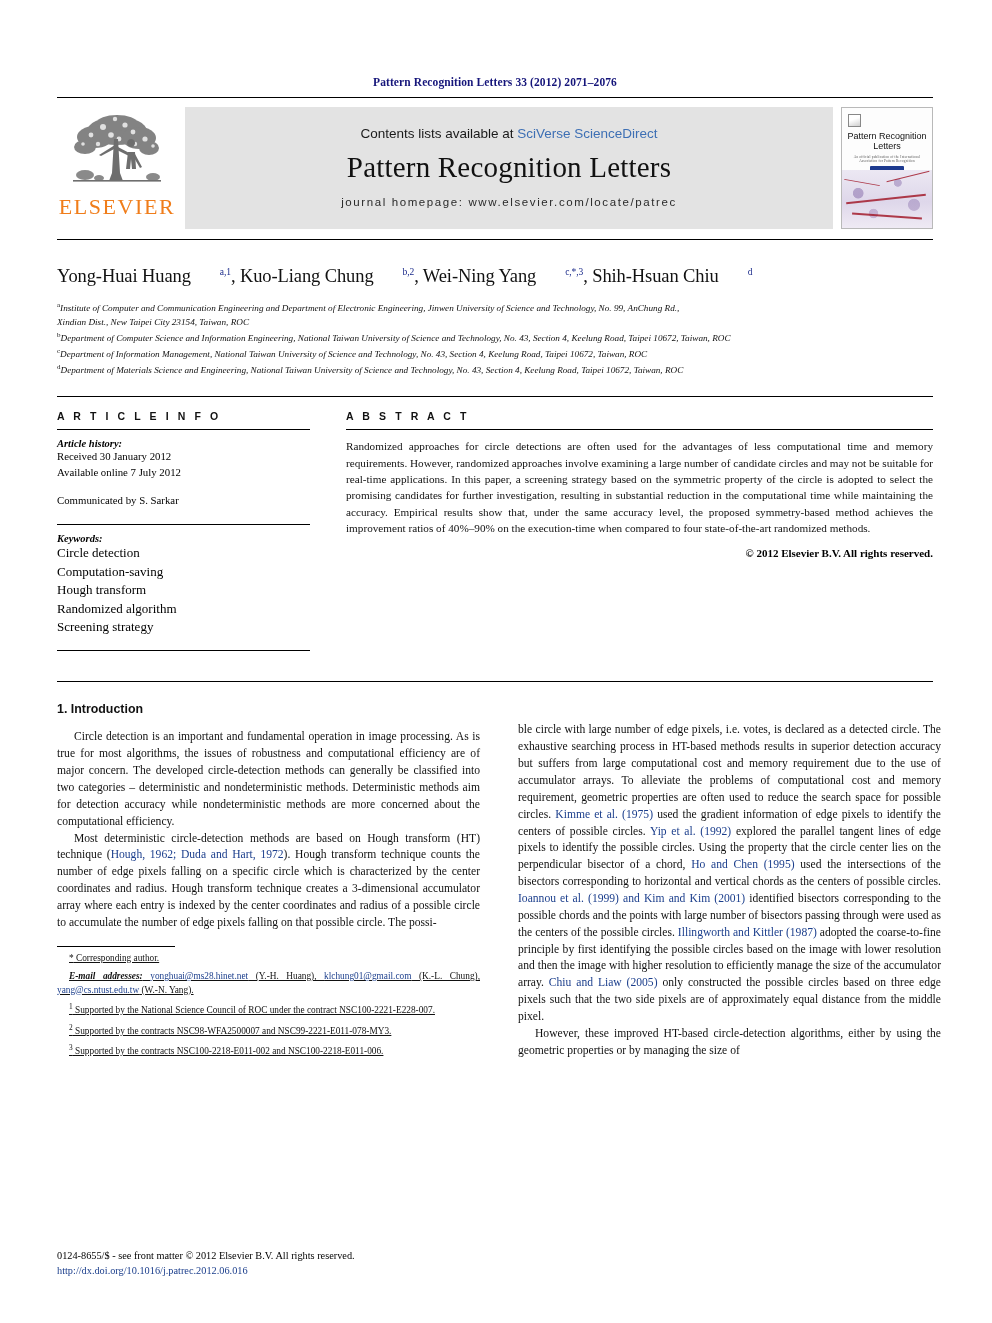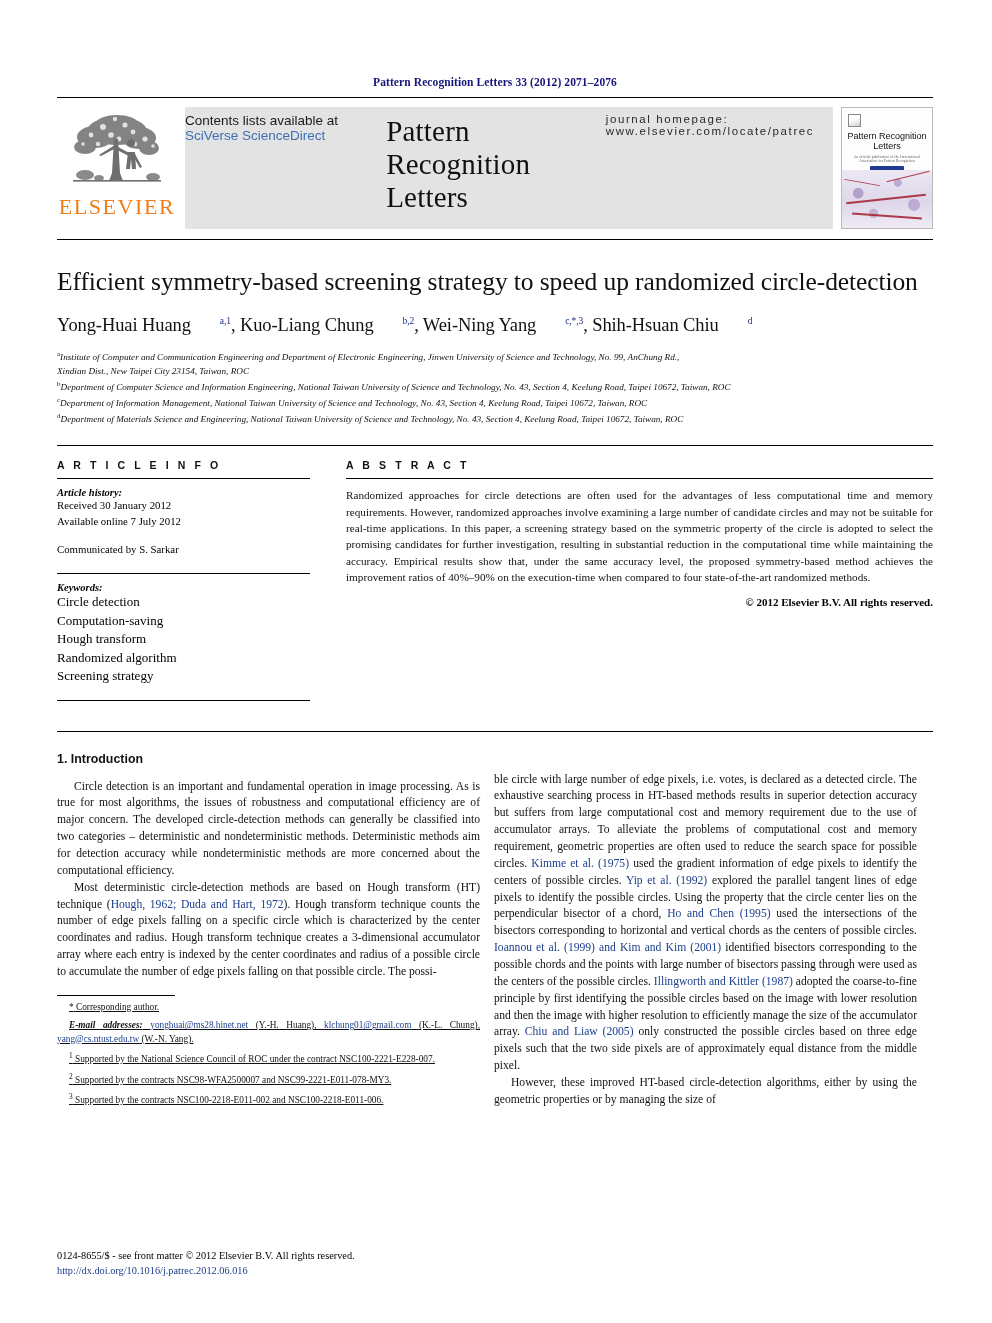--- a/index.html
+++ b/index.html
@@ -55,22 +55,22 @@
     letter-spacing: 1.6px;
     line-height: 1;
     margin-top: 1px;
   }
   .band {
     flex: 1 1 auto;
     background: #e3e3e3;
     margin-left: 8px;
     margin-right: 8px;
     display: flex;
-    flex-direction: row;
-    align-items: flex-start;
+    flex-direction: column;
+    align-items: center;
     justify-content: center;
     padding: 6px 0 8px 0;
   }
   .contents-line {
     font-family: "Liberation Sans", sans-serif;
     font-size: 13.5px;
     color: #1a1a1a;
     margin-bottom: 8px;
   }
   .contents-line a, .sd-link {
@@ -207,21 +207,21 @@
     text-align: right;
     font-size: 11px;
     font-weight: bold;
   }
   .rule-body { margin: 22px 57px 0 57px; border-top: 1.3px solid #000; }
 
   
   .body2 {
     margin: 20px 57px 0 57px;
     display: flex;
-    gap: 14px;
+    gap: 38px;
   }
   .bcol { width: 423px; flex: 0 0 423px; position: relative; }
   h2.sec {
     font-family: "Liberation Sans", sans-serif;
     font-weight: bold;
     font-size: 12.4px;
     margin: 0 0 13px 0;
     color: #111;
   }
   p.b {
@@ -342,21 +342,20 @@
         <div class="cover-streak" style="left:10px; top:45px; width:70px; height:1.6px; transform:rotate(4deg);"></div>
         <div class="cover-streak" style="left:2px; top:12px; width:36px; height:1.4px; transform:rotate(10deg);"></div>
         <div class="cover-streak" style="left:44px; top:6px; width:44px; height:1.2px; transform:rotate(-14deg);"></div>
       </div>
     </div>
   </div>
 
   <div class="rule-mast"></div>
 
   <div class="titlebox">
-    <h1 class="paper-title">Efficient symmetry-based screening strategy to speed up randomized circle-detection</h1>
     <div class="authors">Yong-Huai Huang<sup>a,1</sup>, Kuo-Liang Chung<sup>b,2</sup>, Wei-Ning Yang<sup>c,*,3</sup>, Shih-Hsuan Chiu<sup>d</sup></div>
   </div>
 
   <div class="affils">
     <div><sup>a</sup><span>Institute of Computer and Communication Engineering and Department of Electronic Engineering, Jinwen University of Science and Technology, No. 99, AnChung Rd.,</span></div>
     <div><span>Xindian Dist., New Taipei City 23154, Taiwan, ROC</span></div>
     <div><sup>b</sup><span>Department of Computer Science and Information Engineering, National Taiwan University of Science and Technology, No. 43, Section 4, Keelung Road, Taipei 10672, Taiwan, ROC</span></div>
     <div><sup>c</sup><span>Department of Information Management, National Taiwan University of Science and Technology, No. 43, Section 4, Keelung Road, Taipei 10672, Taiwan, ROC</span></div>
     <div><sup>d</sup><span>Department of Materials Science and Engineering, National Taiwan University of Science and Technology, No. 43, Section 4, Keelung Road, Taipei 10672, Taiwan, ROC</span></div>
   </div>

